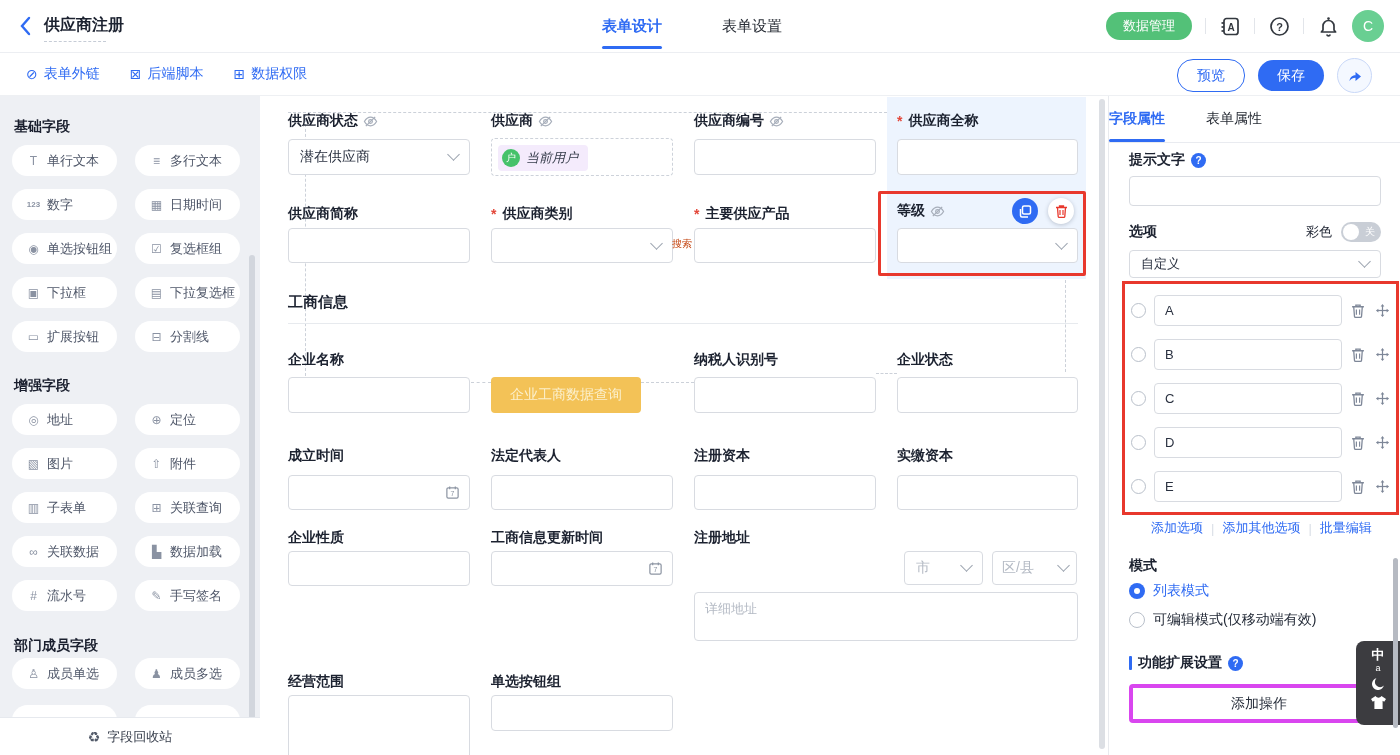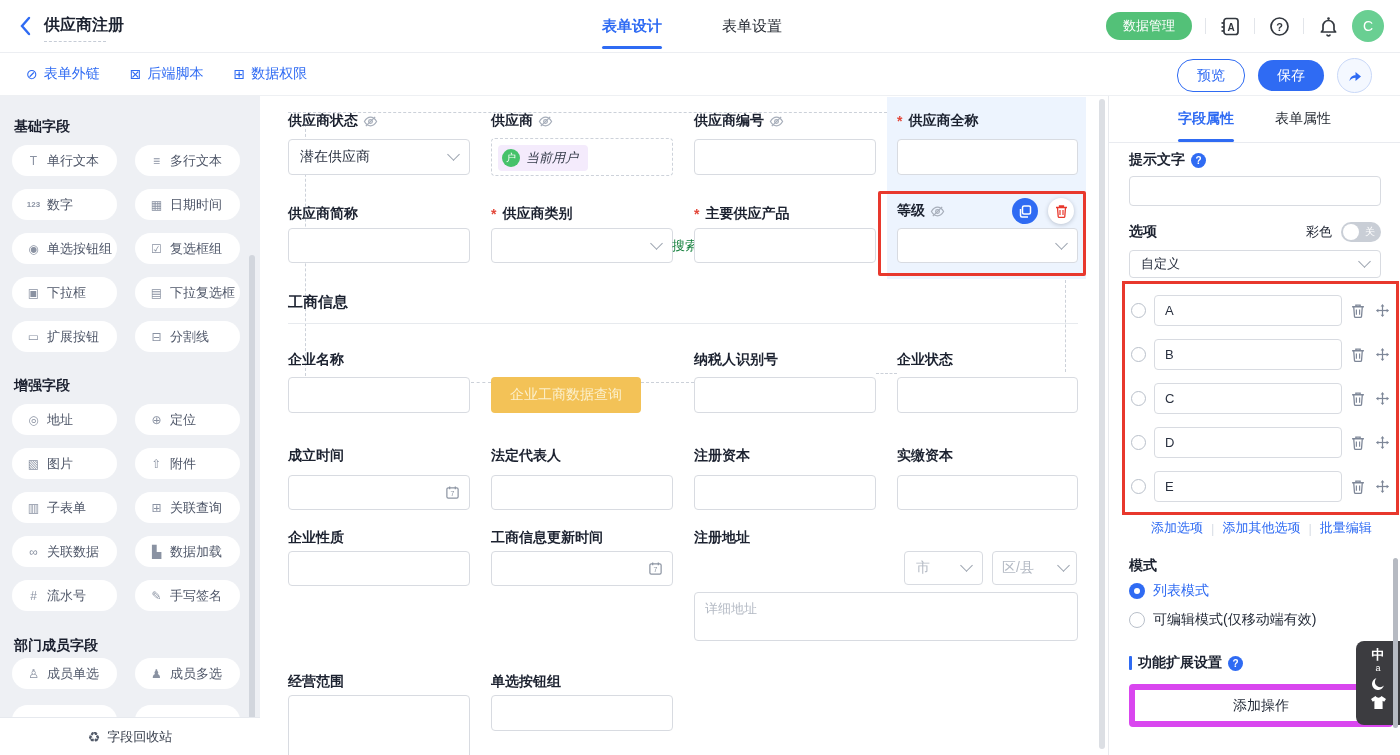--- a/index.html
+++ b/index.html
@@ -62,27 +62,27 @@
   .fab.copy{background:#2f6bf3;}
   .fab.del{background:#fff;box-shadow:0 1px 4px rgba(40,50,70,.25);}
   .tagwrap{position:absolute;border:1px dashed #cdd2da;border-radius:4px;box-sizing:border-box;}
   .usertag{position:absolute;left:6px;top:6px;height:26px;border-radius:4px;background:#f4ebfc;display:flex;align-items:center;gap:6px;padding:0 10px 0 4px;}
   .usertag .ub{width:18px;height:18px;border-radius:50%;background:#46c26a;color:#fff;font-size:10px;display:flex;align-items:center;justify-content:center;}
   .usertag .ut{font-size:13px;color:#353c4a;font-style:italic;}
   .ybtn{position:absolute;background:#f3c257;border-radius:4px;display:flex;align-items:center;justify-content:center;font-size:14px;color:#fbf0cd;cursor:pointer;}
   .sec-title{position:absolute;font-size:15px;font-weight:700;color:#1c2230;}
   .sec-line{position:absolute;height:1px;background:#e7eaee;}
   .calic{position:absolute;right:9px;top:50%;margin-top:-8px;}
-  .frag{position:absolute;font-size:13px;color:#15803d;overflow:hidden;white-space:nowrap;}
+  .frag{position:absolute;font-size:10px;color:#c2410c;overflow:hidden;white-space:nowrap;}
   .cnv-scroll{position:absolute;left:839px;top:4px;width:6px;height:650px;border-radius:3px;background:#dcdfe4;}
   .txtarea{align-items:flex-start;padding:7px 10px;display:flex;font-size:13px;}
 
   
   .pnl{position:absolute;left:1108px;top:95px;width:292px;height:660px;background:#fff;border-left:1px solid #e8eaee;box-sizing:border-box;}
-  .pnl-tabs{position:relative;height:47px;border-bottom:1px solid #e9ebf0;display:flex;justify-content:center;gap:41px;}
+  .pnl-tabs{position:relative;height:47px;border-bottom:1px solid #e9ebf0;display:flex;gap:41px;}
   .pnl-tab{position:relative;display:flex;align-items:center;font-size:14px;color:#272c35;cursor:pointer;}
   .pnl-tab.active{color:#2f6bf3;font-weight:600;}
   .pnl-tab.active::after{content:"";position:absolute;left:0;right:0;bottom:0;height:3px;border-radius:2px;background:#2f6bf3;}
   .plbl{position:absolute;display:flex;align-items:center;gap:6px;font-size:14px;font-weight:600;color:#1c2230;}
   .qmark{width:15px;height:15px;border-radius:50%;background:#2f6bf3;color:#fff;font-size:10px;font-weight:700;display:flex;align-items:center;justify-content:center;}
   .pinp{position:absolute;border:1px solid #d8dbe1;border-radius:4px;background:#fff;box-sizing:border-box;font-size:13px;color:#2a3140;padding:0 10px;font-family:inherit;}
   .toggle{position:absolute;width:40px;height:20px;border-radius:10px;background:#c9ced6;cursor:pointer;}
   .toggle .knob{position:absolute;left:2px;top:2px;width:16px;height:16px;border-radius:50%;background:#fff;}
   .toggle .tst{position:absolute;right:6px;top:3px;font-size:10px;color:#fff;}
   .redbox{position:absolute;left:13px;top:186px;width:277px;height:234px;border:3px solid #e8382d;box-sizing:border-box;padding:11px 6px 0 6px;}
@@ -96,21 +96,21 @@
   .mrow{position:absolute;display:flex;align-items:center;gap:8px;cursor:pointer;justify-content:flex-end;}
   .mradio{width:16px;height:16px;border-radius:50%;box-sizing:border-box;flex:none;}
   .mradio.on{background:#2f6bf3;position:relative;}
   .mradio.on::after{content:"";position:absolute;left:5px;top:5px;width:6px;height:6px;border-radius:50%;background:#fff;}
   .mradio.off{border:1px solid #b9c0ca;background:#fff;}
   .mtxt{font-size:14px;color:#242b38;}
   .mtxt.sel{color:#2f6bf3;}
   .exthead{position:absolute;display:flex;align-items:center;gap:6px;}
   .extbar{width:3px;height:14px;background:#2f6bf3;border-radius:1px;}
   .exttxt{font-size:14px;font-weight:700;color:#1c2230;}
-  .addop{position:absolute;left:20px;top:589px;width:252px;height:31px;border:6px solid #d946ef;border-radius:4px;display:flex;align-items:center;justify-content:center;font-size:14px;color:#272e3b;cursor:pointer;background:#fff;}
+  .addop{position:absolute;left:20px;top:589px;width:252px;height:31px;border:4px solid #d946ef;border-radius:4px;display:flex;align-items:center;justify-content:center;font-size:14px;color:#272e3b;cursor:pointer;background:#fff;}
   .pnl-scroll{position:absolute;left:1393px;top:558px;width:5px;height:170px;border-radius:3px;background:#b6bac2;z-index:40;}
 
   
   .fwidget{position:absolute;right:0;top:641px;width:44px;height:84px;background:#3c3c40;border-radius:8px 0 0 8px;z-index:30;display:flex;flex-direction:column;align-items:center;padding-top:7px;gap:3px;box-sizing:border-box;}
   .fw-zh{color:#fff;font-size:13px;font-weight:700;line-height:13px;cursor:pointer;}
   .fw-a{color:#fff;font-size:9px;line-height:9px;cursor:pointer;}
 </style>
 </head>
 <body>
 

